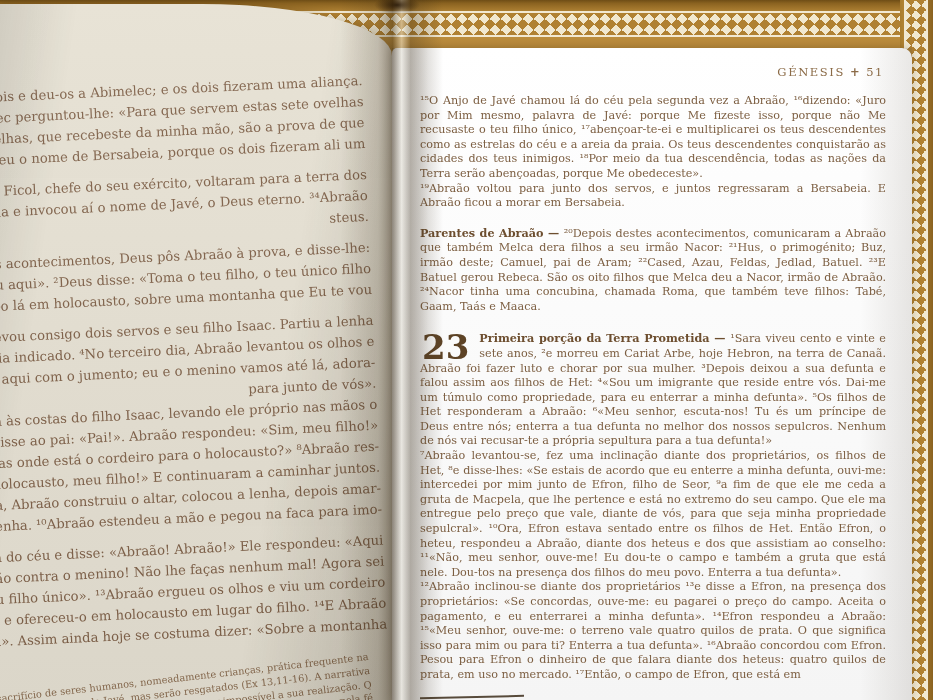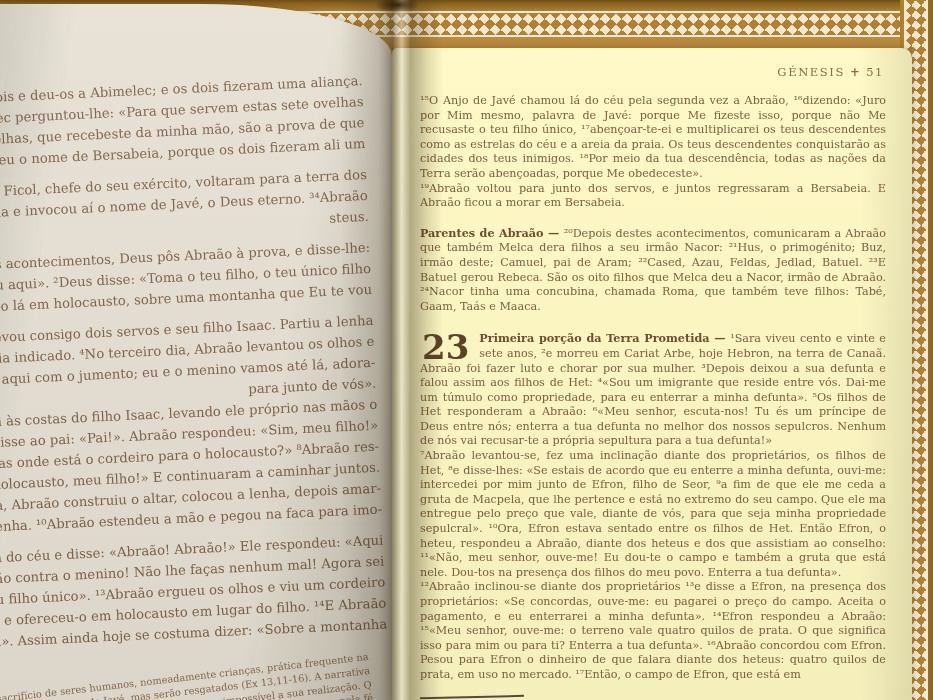--- a/index.html
+++ b/index.html
@@ -23,21 +23,21 @@
     background-image:conic-gradient(from 45deg,#f1e8cf 25%,rgba(0,0,0,0) 0 50%,#f1e8cf 0 75%,rgba(0,0,0,0) 0);
     background-size:10px 10px;}
 
   
   .page{position:absolute;box-shadow:0 0 8px rgba(40,25,5,.25);}
   .page-left{left:0;top:4px;width:392px;height:696px;background:#e7e2d4;
     border-top-right-radius:190px 52px;}
   .page-left::after{content:'';position:absolute;inset:0;border-top-right-radius:inherit;pointer-events:none;
     background:linear-gradient(98deg,rgba(0,0,0,.10),rgba(0,0,0,0) 16%,rgba(0,0,0,0) 68%,rgba(30,20,5,.18) 97%),
                linear-gradient(rgba(255,255,255,.06),rgba(0,0,0,.05));}
-  .page-right{left:392px;top:48px;width:520px;height:652px;background:#fef9c3;
+  .page-right{left:392px;top:48px;width:520px;height:652px;background:#ffffff;
     border-top-left-radius:5px;border-top-right-radius:10px;}
   .page-right::after{content:'';position:absolute;inset:0;pointer-events:none;
     background:linear-gradient(90deg,rgba(40,25,5,.20),rgba(0,0,0,0) 7%,rgba(0,0,0,0) 90%,rgba(40,25,5,.10)),
                linear-gradient(rgba(255,255,255,.05),rgba(0,0,0,.04));}
 
   .gutter{position:absolute;left:340px;top:0;width:112px;height:700px;z-index:5;pointer-events:none;
     background:linear-gradient(90deg,rgba(0,0,0,0),rgba(55,42,22,.16) 34%,rgba(55,42,22,.42) 47%,
                rgba(250,248,238,.45) 55%,rgba(55,42,22,.30) 63%,rgba(0,0,0,0) 92%);}
   .gutter-top-shadow{position:absolute;left:374px;top:-4px;width:46px;height:18px;z-index:6;pointer-events:none;
     background:radial-gradient(ellipse at center,rgba(35,20,5,.85),rgba(35,20,5,0) 70%);}

